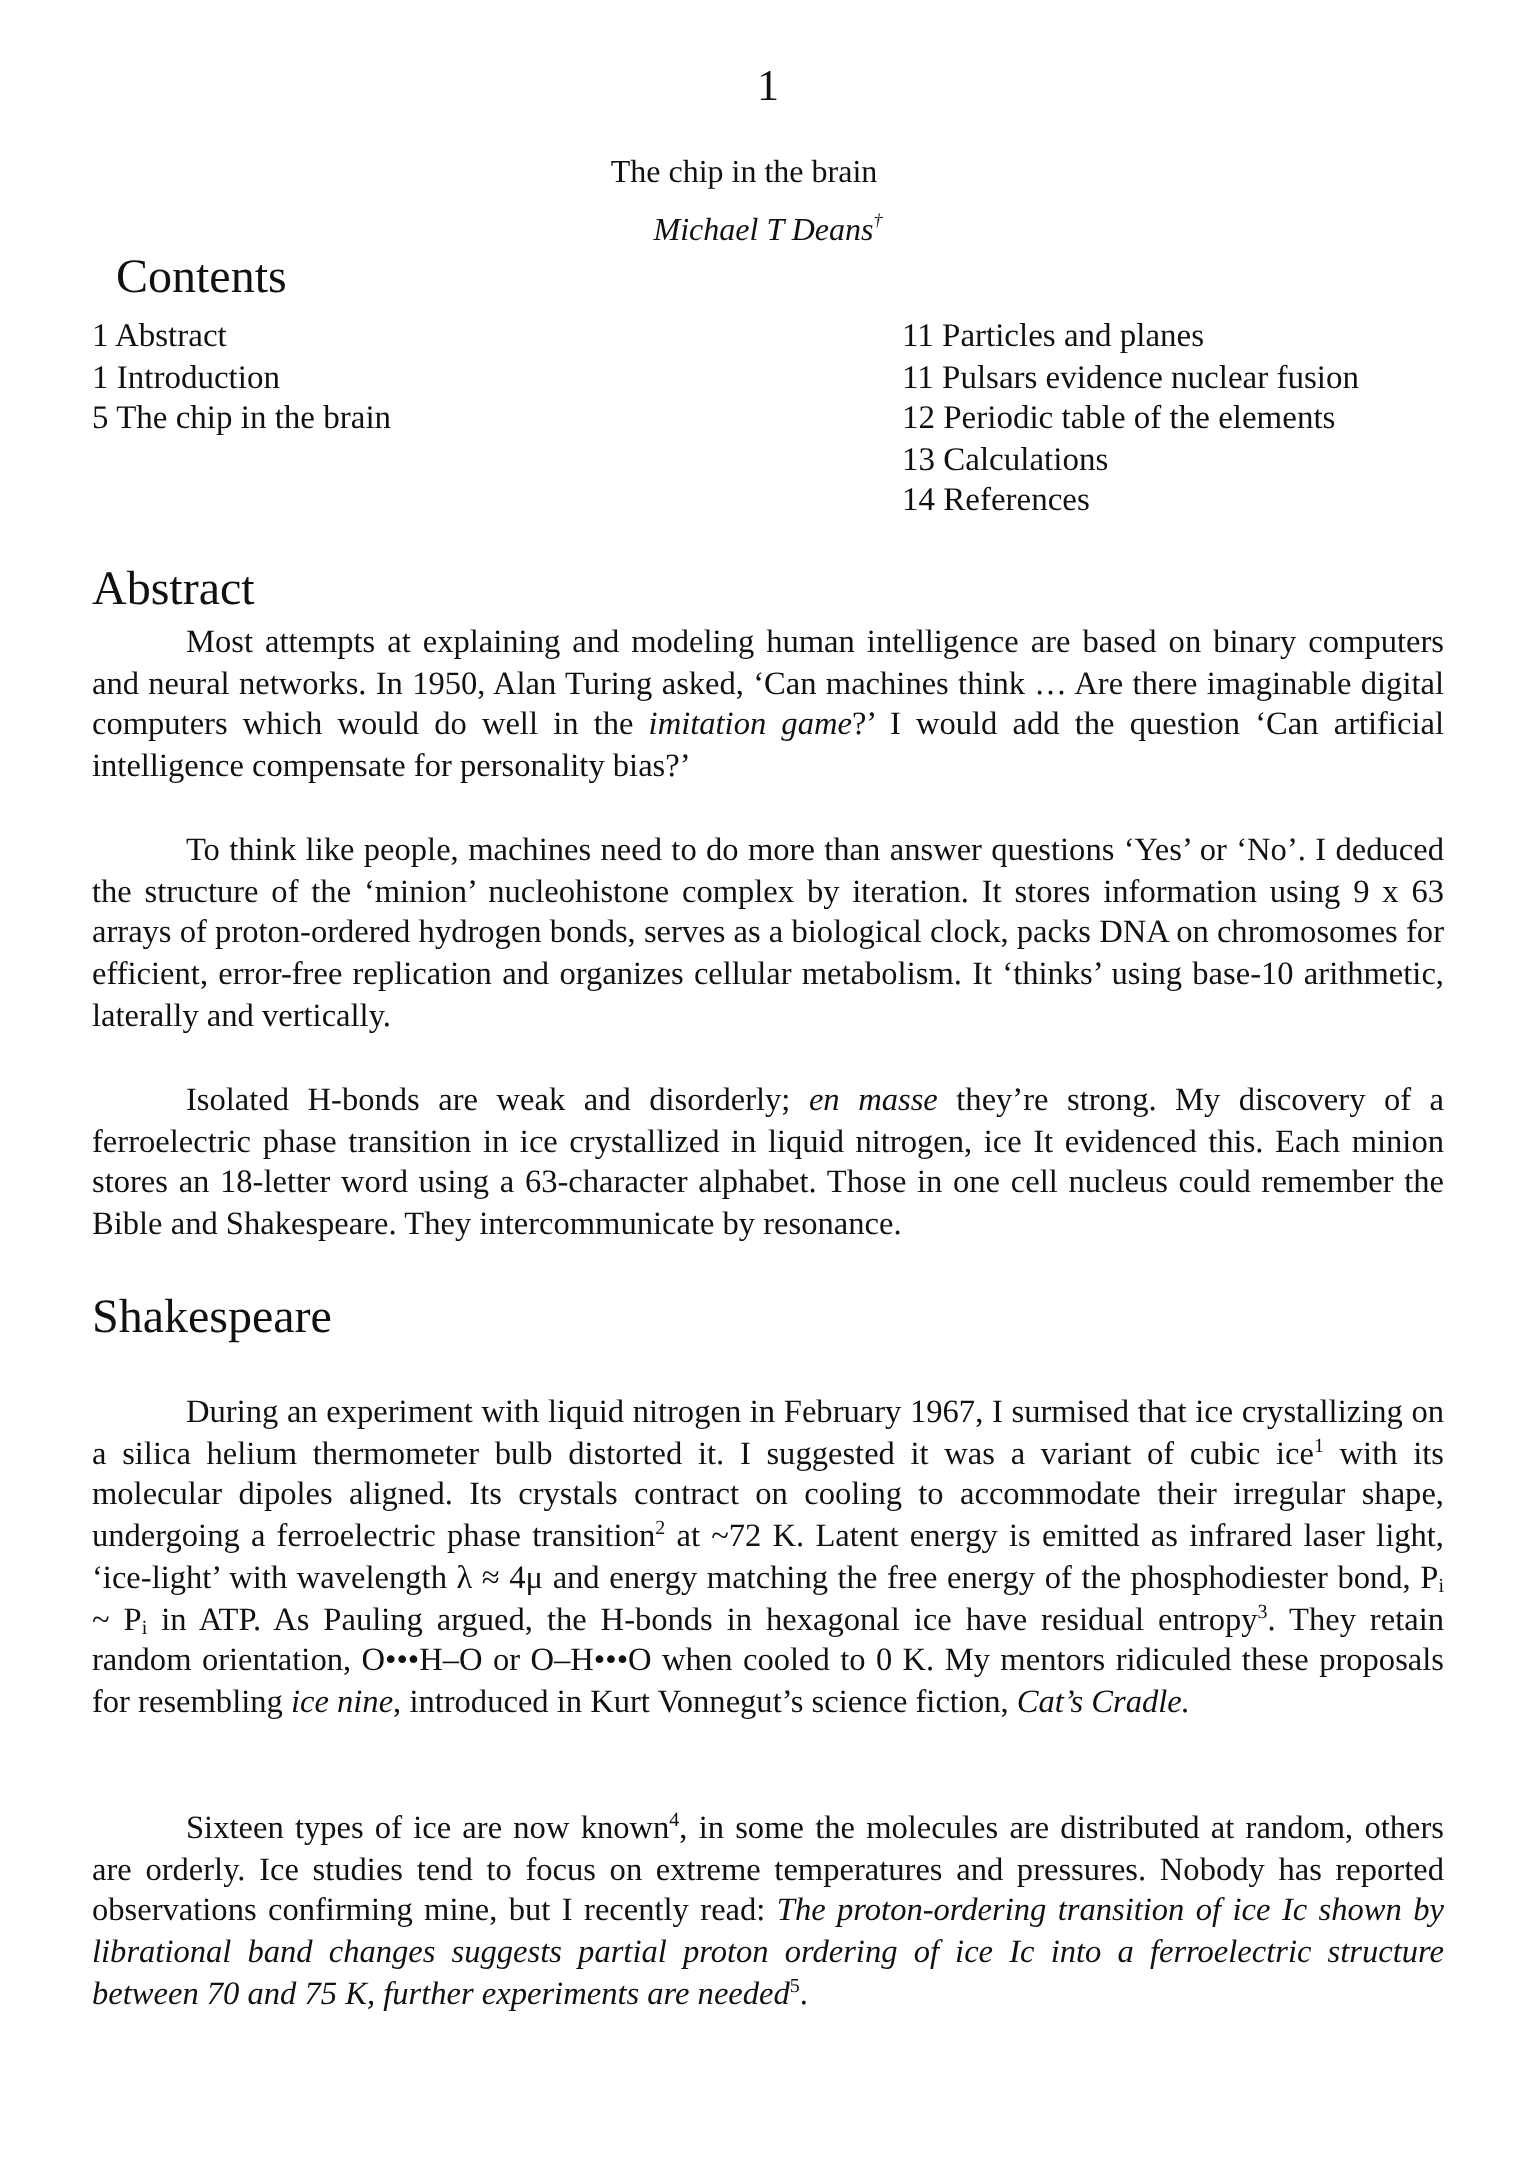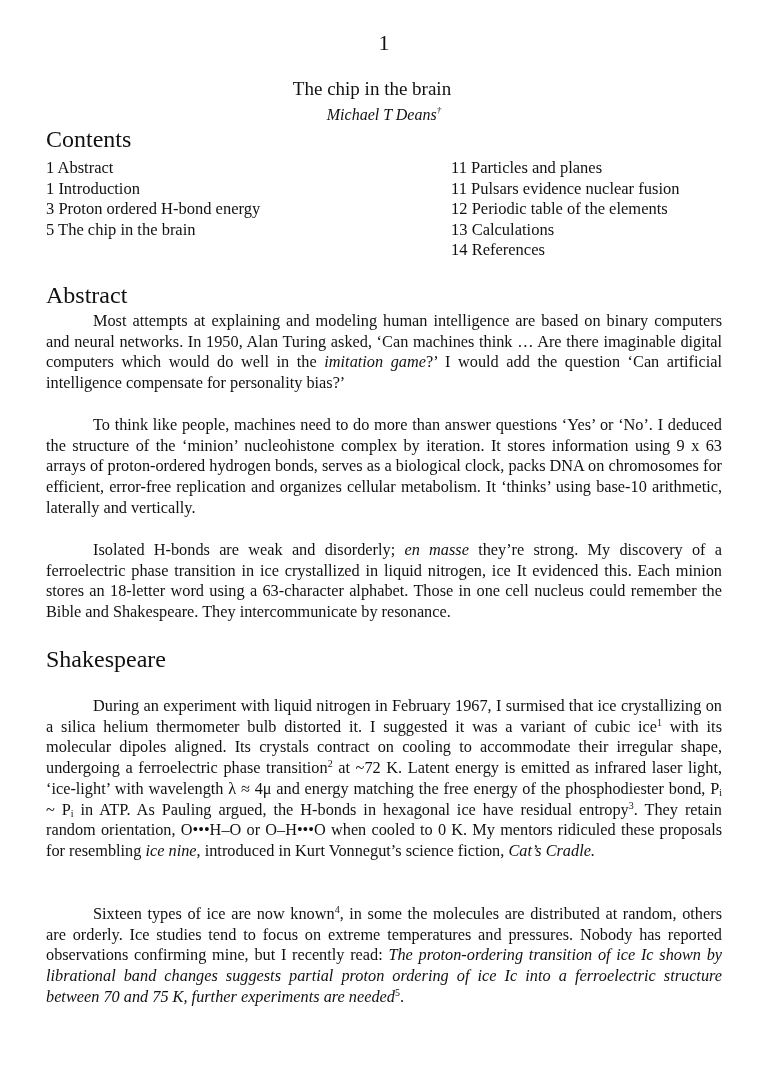--- a/index.html
+++ b/index.html
@@ -1,19 +1,19 @@
 <!DOCTYPE html>
 <html><head>
 <meta charset="utf-8">
 <style>
   html, body { margin: 0; padding: 0; background: #ffffff; }
   body { width: 768px; height: 1086px; position: relative; overflow: hidden;
          font-family: "Liberation Serif", "DejaVu Serif", serif; color: #111; }
   .pagenum { position: absolute; left: 0; width: 768px; top: 30px; text-align: center; font-size: 22px; }
-  .title { position: absolute; left: 0; width: 744px; top: 78px; text-align: center; font-size: 19px; }
+  .title { position: absolute; left: 0; width: 744px; top: 78px; text-align: center; font-size: 16px; }
   .author { position: absolute; left: 0; width: 768px; top: 105px; text-align: center; font-size: 16px; font-style: italic; }
   .author sup { font-size: 9px; vertical-align: 7px; }
   h2 { font-weight: normal; font-size: 24px; margin: 0; position: absolute; left: 46px; }
   .toc { position: absolute; left: 46px; top: 158px; width: 676px; font-size: 16.5px; line-height: 20.6px; }
   .toc-col { position: absolute; top: 0; }
   .toc-col.left { left: 0; }
   .toc-col.right { left: 361px; margin-left: 44px; }
   .toc-item { white-space: nowrap; }
   .para { position: absolute; left: 46px; width: 676px; font-size: 16.3px; line-height: 20.7px;
           text-align: justify; text-indent: 47px; }
@@ -21,27 +21,26 @@
   .para sub { font-size: 10px; line-height: 0; vertical-align: -2px; }
   i { font-style: italic; }
 </style>
 </head>
 <body>
 
 <div class="pagenum">1</div>
 <div class="title">The chip in the brain</div>
 <div class="author"><span>Michael T Deans</span><sup>†</sup></div>
 
-<h2 style="top:126px;">Contents</h2>
+<h2 style="top:126px;margin-left:12px;">Contents</h2>
 
 <div class="toc">
   <div class="toc-col left">
     <div class="toc-item">1 Abstract</div>
     <div class="toc-item">1 Introduction</div>
-    <div class="toc-item">3 Proton ordered H-bond energy</div>
     <div class="toc-item">5 The chip in the brain</div>
   </div>
   <div class="toc-col right">
     <div class="toc-item">11 Particles and planes</div>
     <div class="toc-item">11 Pulsars evidence nuclear fusion</div>
     <div class="toc-item">12 Periodic table of the elements</div>
     <div class="toc-item">13 Calculations</div>
     <div class="toc-item">14 References</div>
   </div>
 </div>

